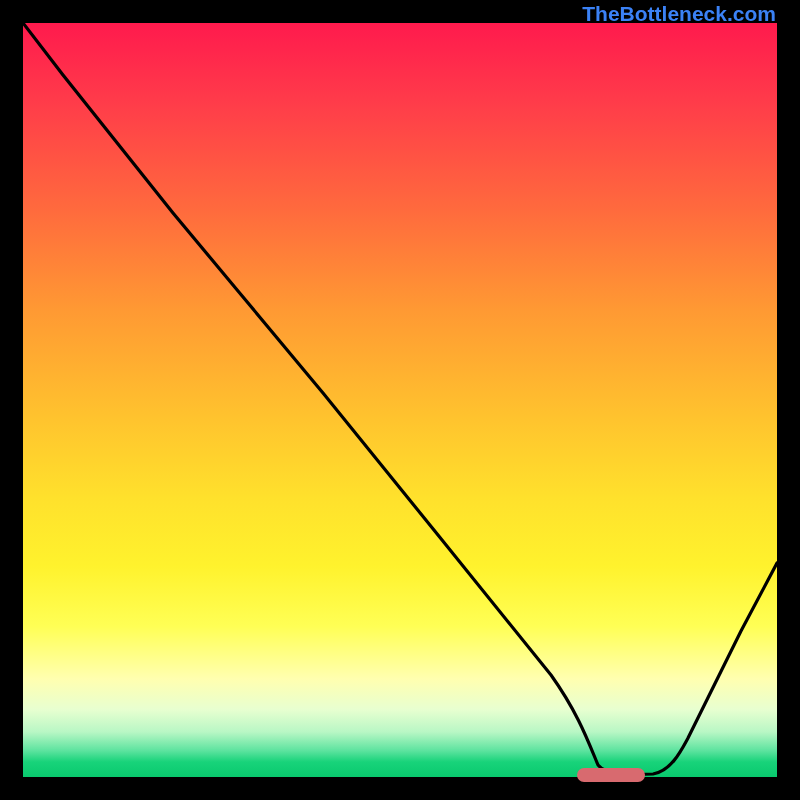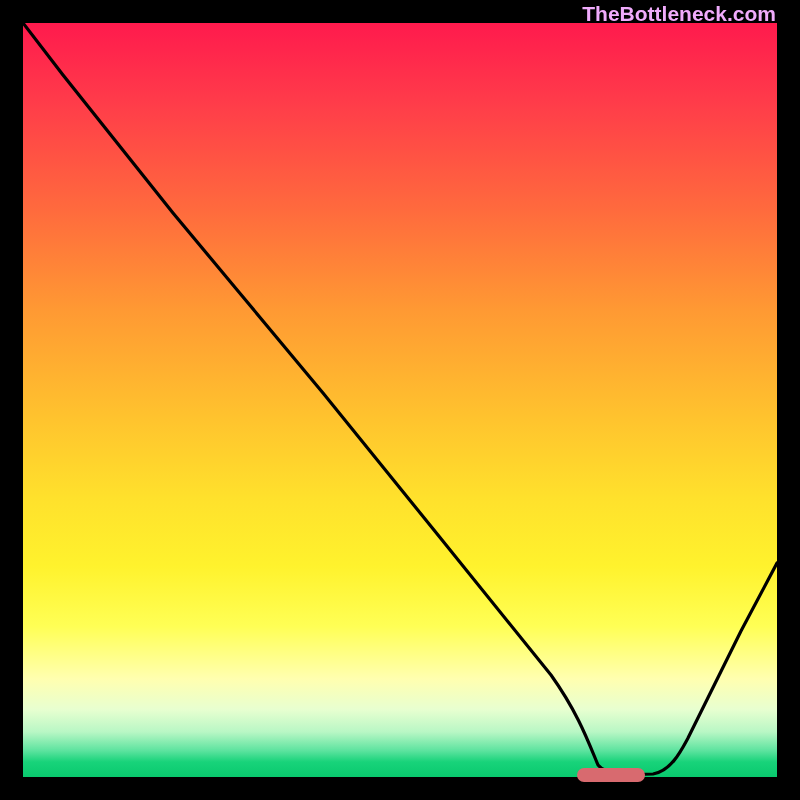--- a/index.html
+++ b/index.html
@@ -50,21 +50,21 @@
     height: 14px;
     border-radius: 8px;
     background: #d86a6f;
     left: 554px;
     top: 745px;
   }
   .watermark {
     position: absolute;
     top: 2px;
     right: 24px;
-    color: #f0abfc;
+    color: #3b82f6;
     font-size: 21px;
     font-weight: 600;
     letter-spacing: 0px;
   }
 </style>
 </head>
 <body>
 
 <div class="watermark">TheBottleneck.com</div>
 

